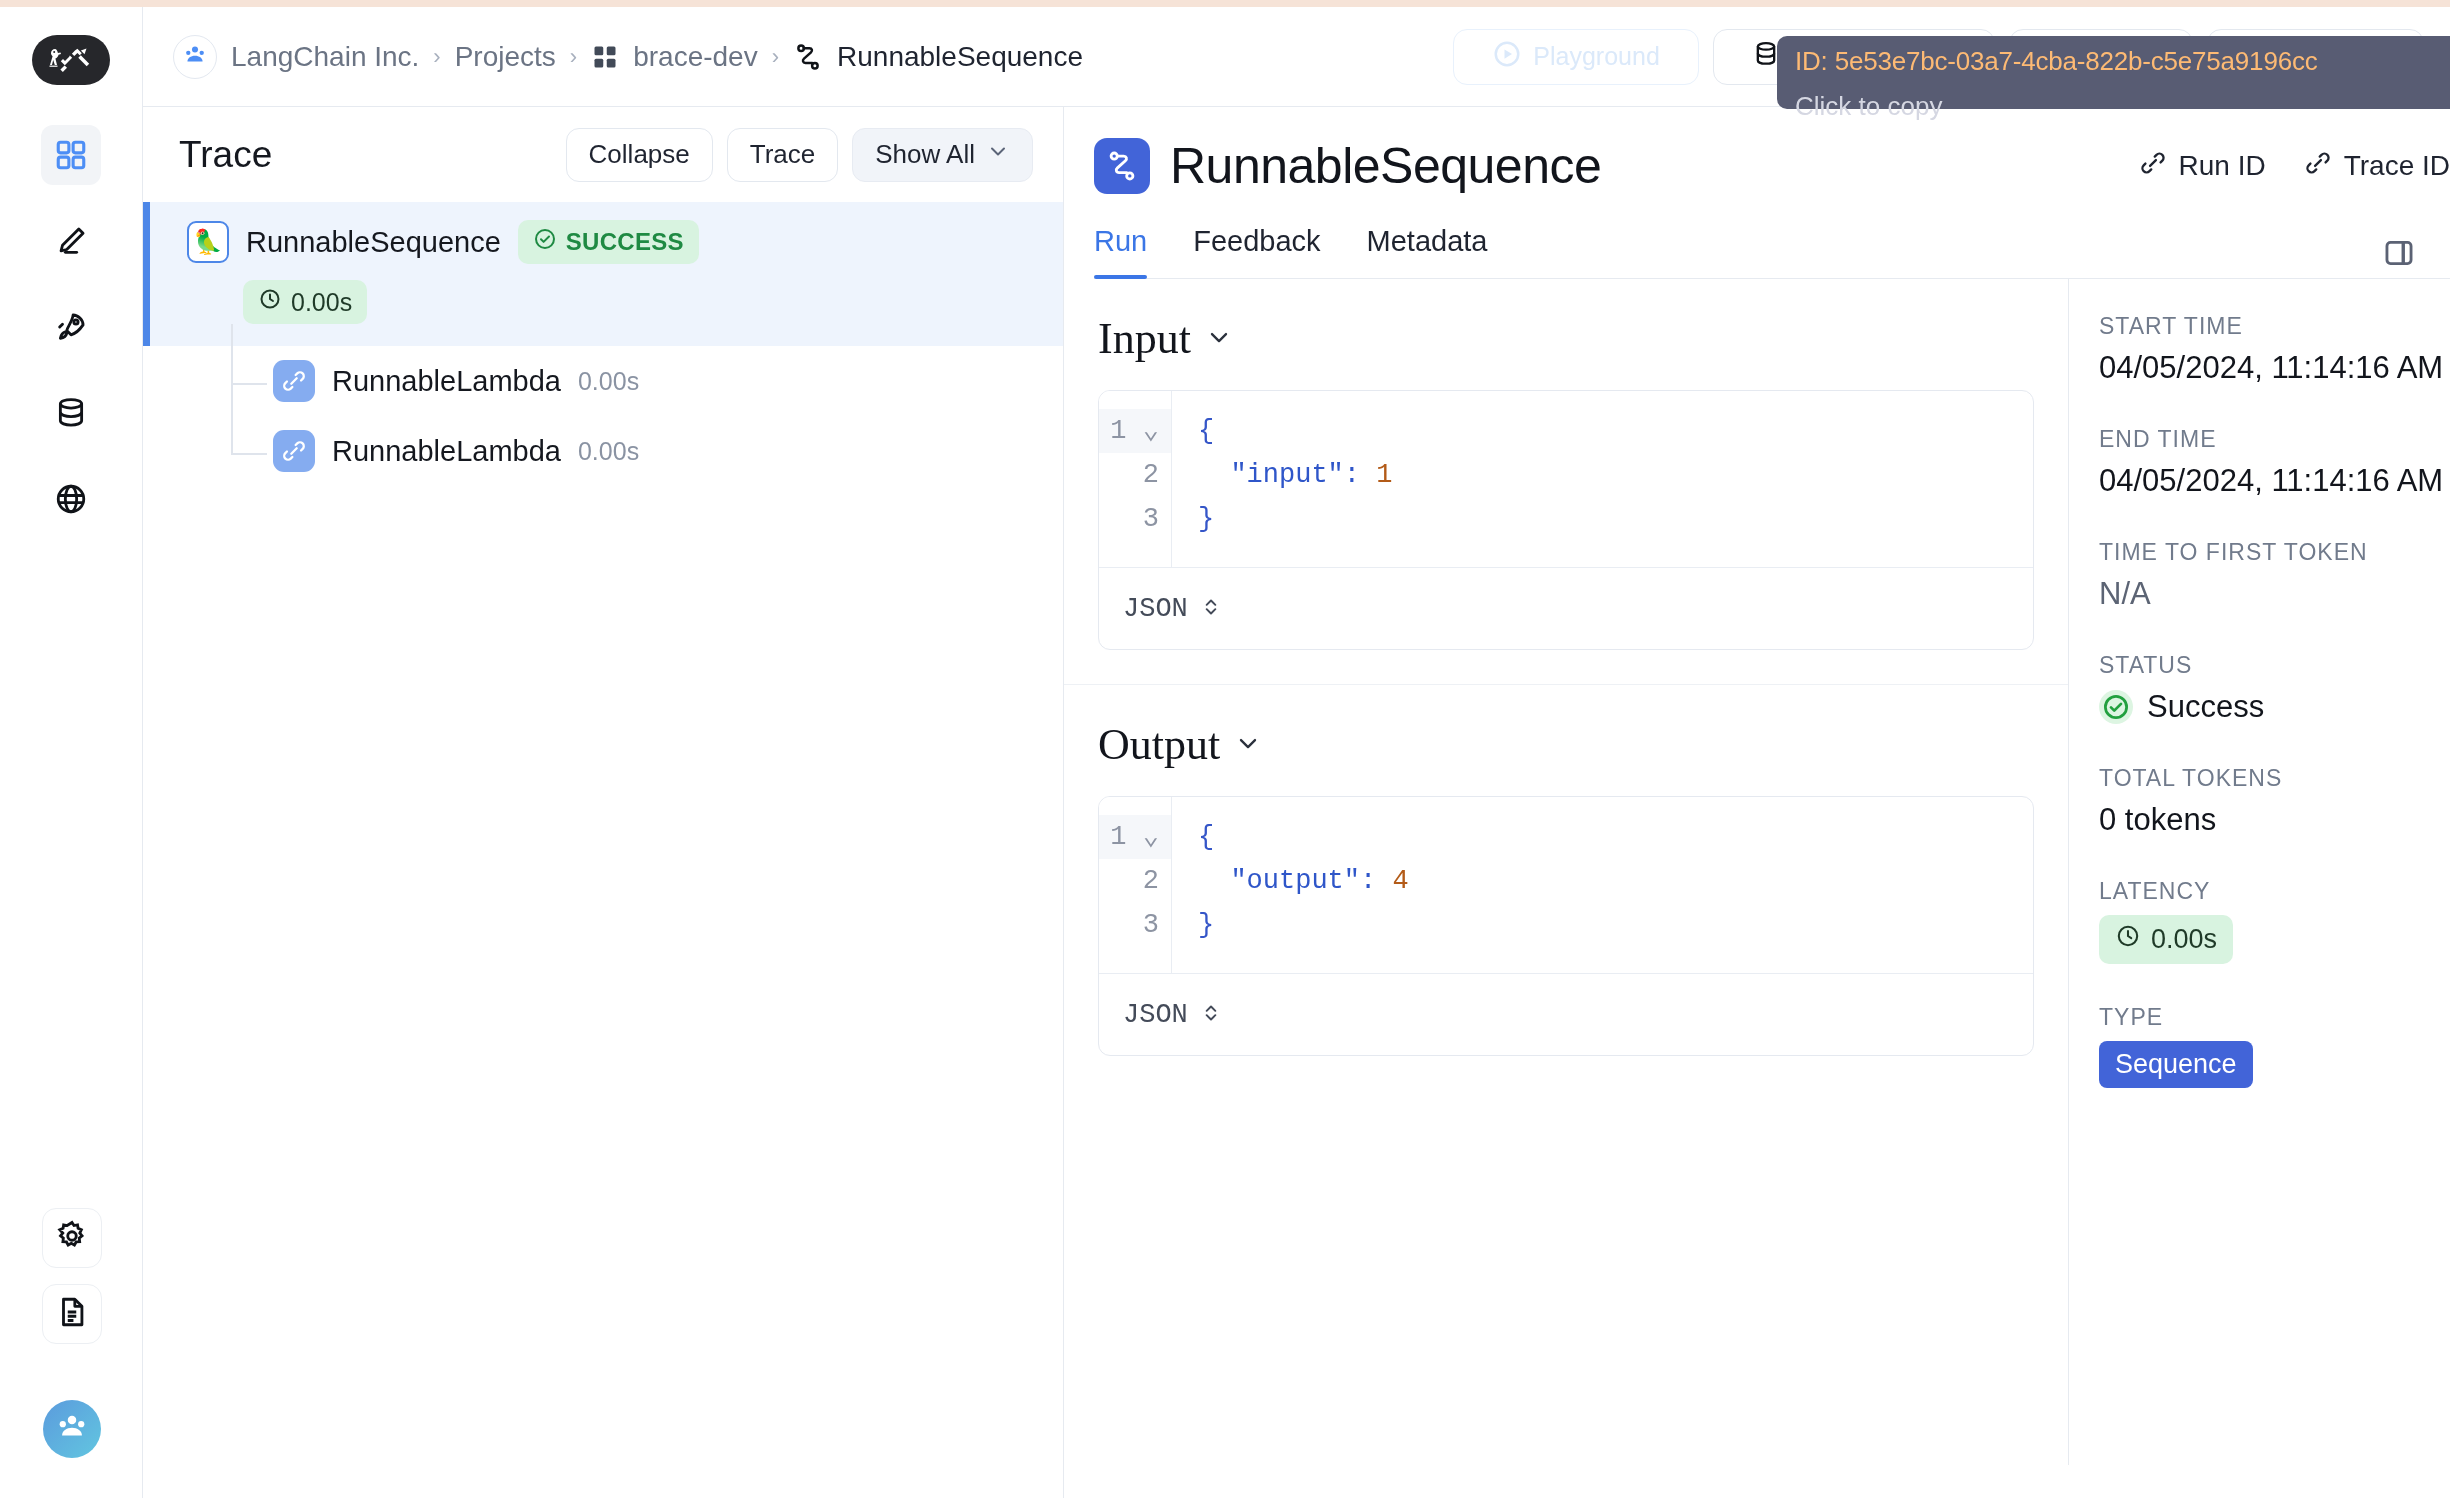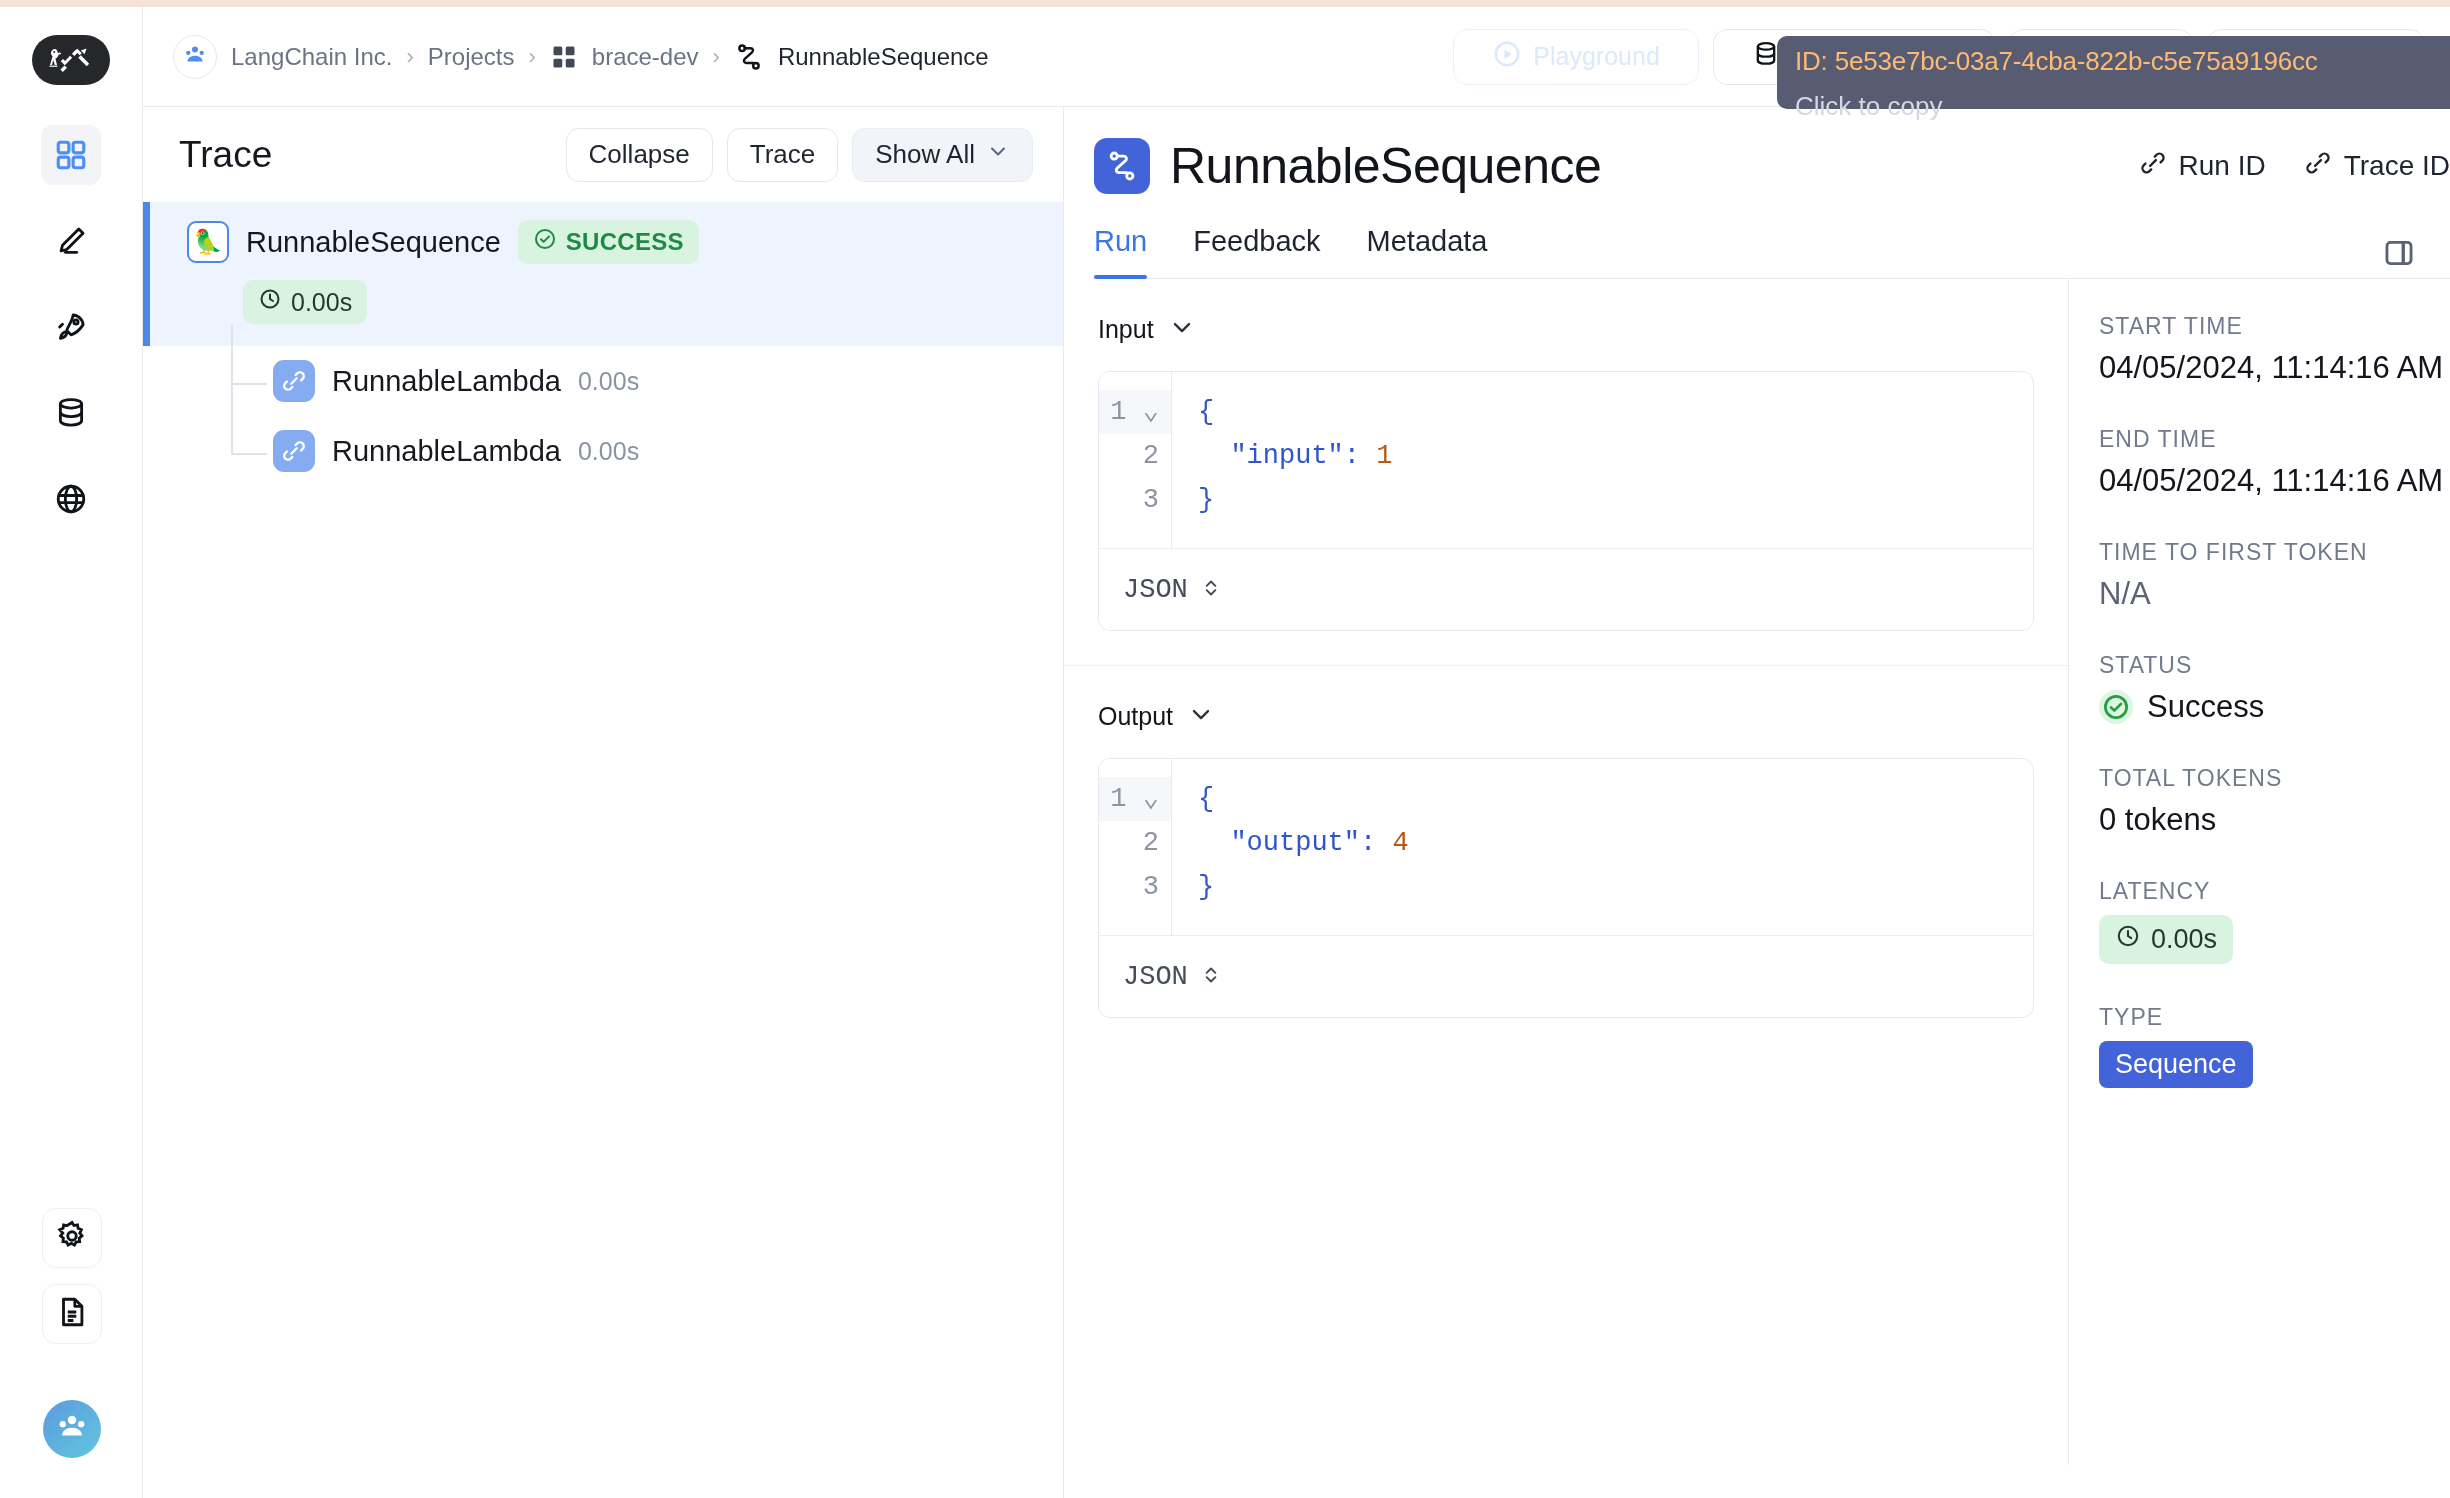--- a/index.html
+++ b/index.html
@@ -49,21 +49,21 @@
   .topbar {
     position:absolute; top:7px; left:143px; width:2307px; height:100px;
     background:#ffffff; border-bottom:1px solid #e6eaf0;
     display:flex; align-items:center; padding:0 26px 0 30px;
   }
   .crumbs { display:flex; align-items:center; gap:14px; flex:1; min-width:0; }
   .crumb-av {
     width:44px; height:44px; border-radius:50%; border:1px solid #e3e8f0;
     display:flex; align-items:center; justify-content:center; flex:0 0 auto;
   }
-  .crumb-txt { font-size:24px; color:#6b7484; white-space:nowrap; cursor:pointer; }
+  .crumb-txt { font-size:28px; color:#6b7484; white-space:nowrap; cursor:pointer; }
   .crumb-txt.last { color:#1f2430; }
   .sep { font-size:22px; color:#a8b0be; }
   .crumb-ic { display:flex; align-items:center; }
 
   .topbtns { display:flex; align-items:center; gap:14px; flex:0 0 auto; }
   .tbtn {
     height:56px; border:1px solid #e3e8ef; border-radius:14px; background:#fff;
     display:flex; align-items:center; gap:11px; padding:0 38px;
     font-size:25px; color:#1f2430; white-space:nowrap; cursor:pointer;
   }
@@ -143,21 +143,21 @@
   .tab { font-size:29px; color:#1f2430; padding:0 0 20px 0; margin-right:46px; cursor:pointer; position:relative; }
   .tab.active { color:#3b76e6; }
   .tab.active::after { content:""; position:absolute; left:0; right:0; bottom:-1px; height:4px; background:#3b76e6; border-radius:2px; }
   .panel-toggle { margin-left:auto; margin-bottom:8px; margin-right:34px; cursor:pointer; display:flex; }
 
   .main-body { display:flex; height:1186px; }
   .content { width:1005px; border-right:1px solid #e6eaf0; }
   .section { padding:34px 34px 0 34px; }
   .section.io-bottom { border-top:1px solid #eef1f5; margin-top:34px; }
   .sec-head { display:flex; align-items:center; gap:14px; cursor:pointer; }
-  .sec-title { font-size:25px; color:#12151c; }
+  .sec-title { font-size:44px; color:#12151c;font-family:Liberation Serif, serif; }
 
   .codebox {
     margin-top:26px; border:1px solid #e5e9f0; border-radius:12px; overflow:hidden; background:#fff;
   }
   .code-area { display:flex; min-height:170px; }
   .gutter {
     width:73px; padding:18px 0 26px 0; text-align:right;
     border-right:1px solid #e9edf3; background:#fff;
     font-family:"Liberation Mono", monospace; font-size:27px; color:#8d94a3;
   }

